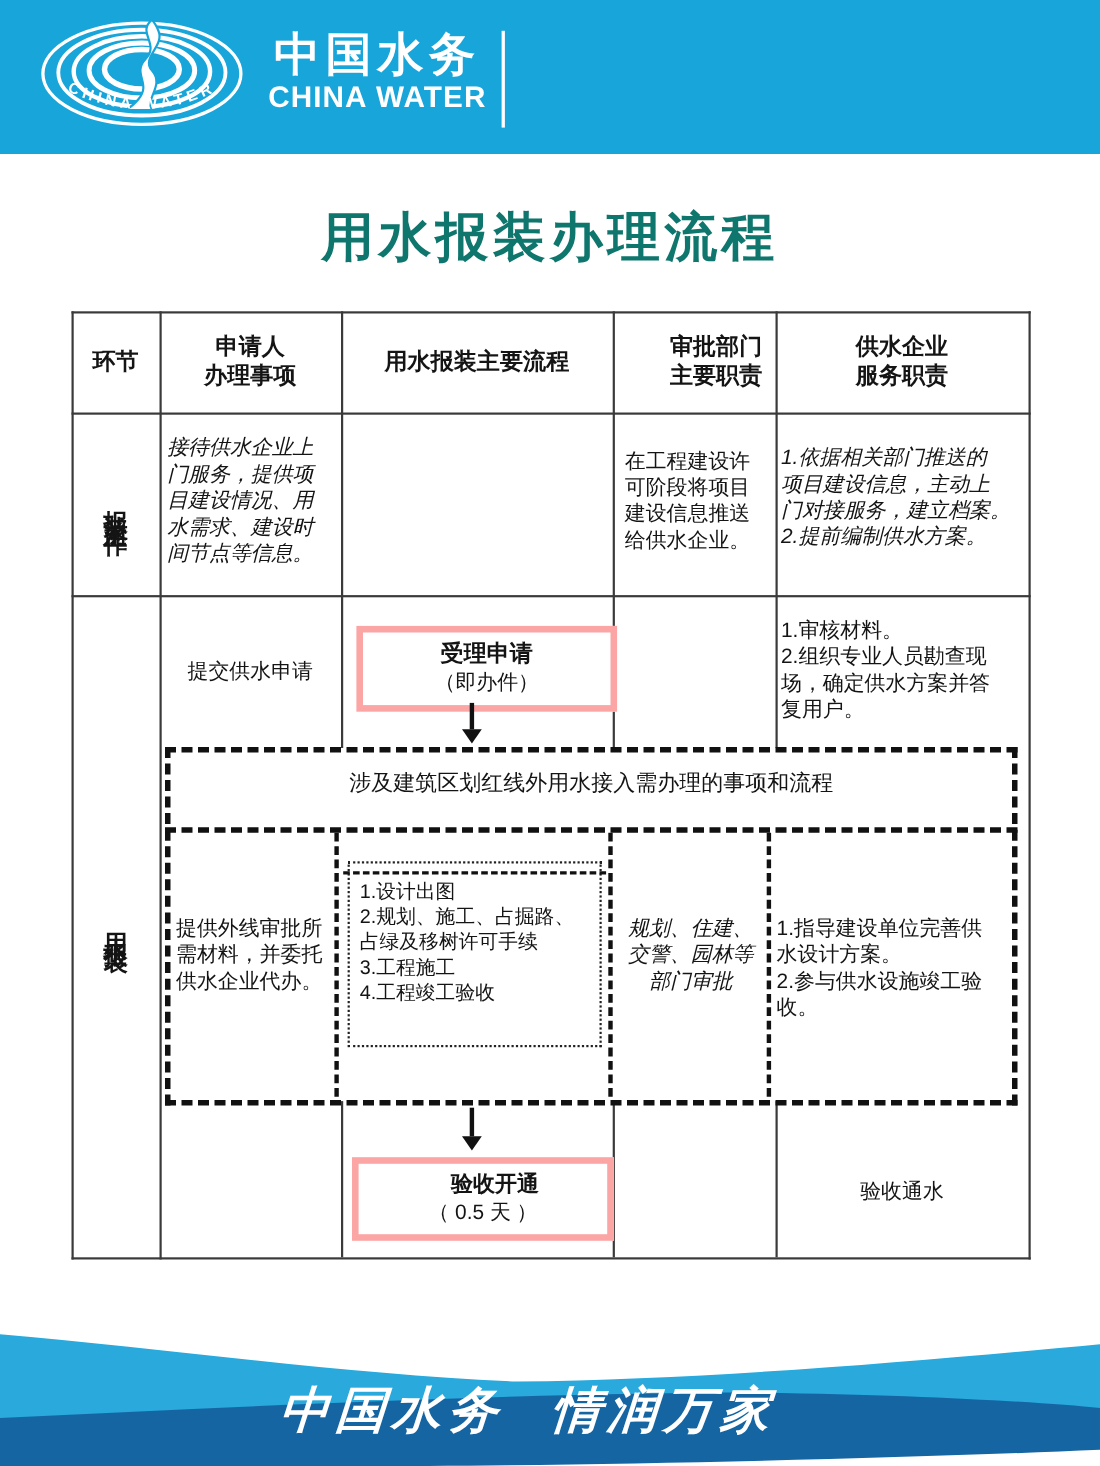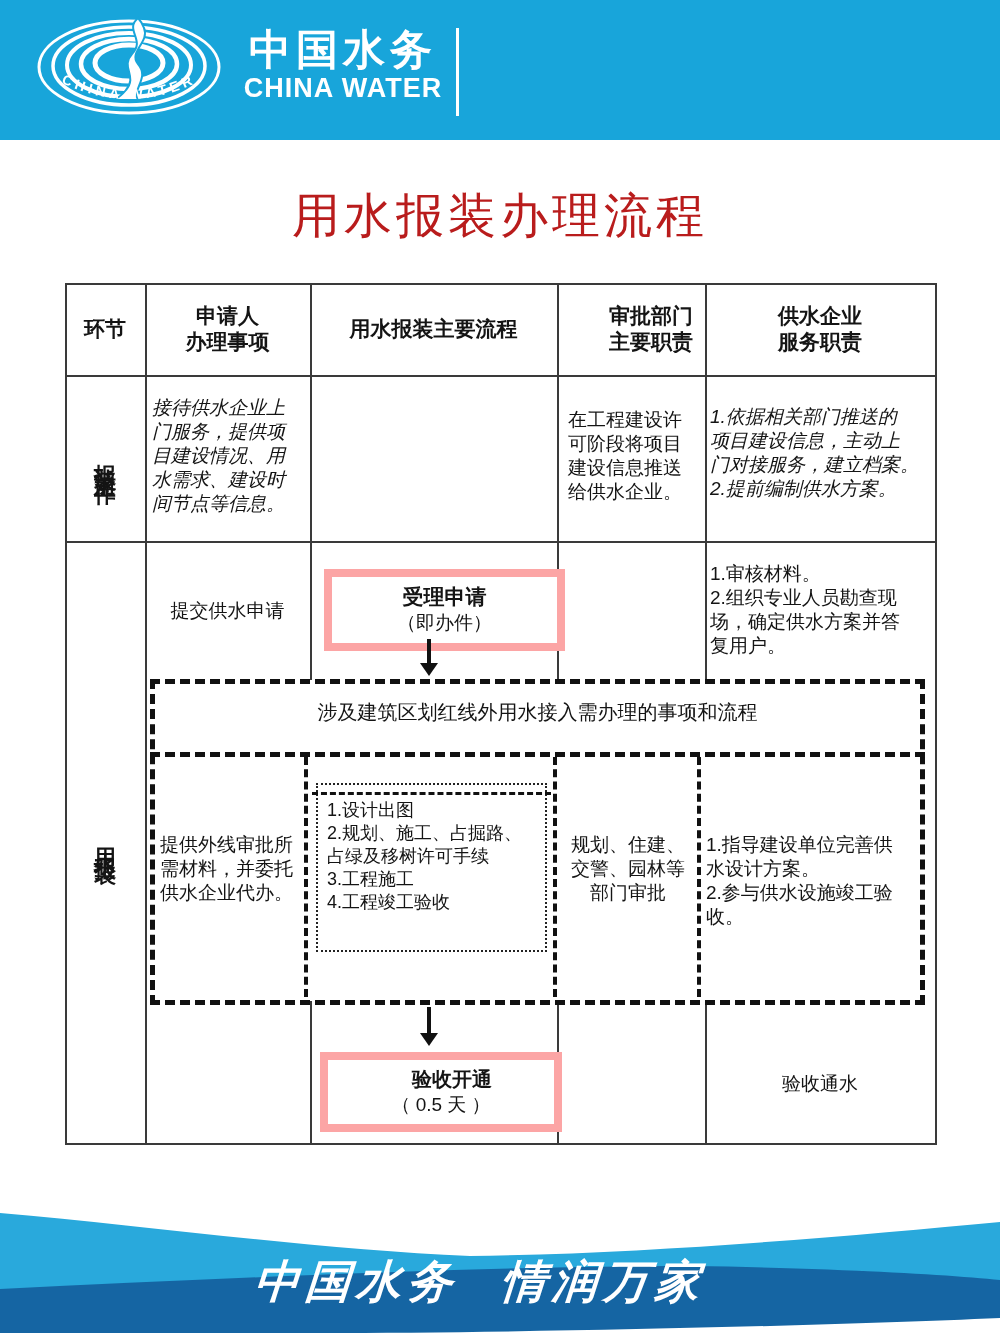--- a/index.html
+++ b/index.html
@@ -12,41 +12,41 @@
   .brand{position:absolute;left:243px;top:27px;width:200px;color:#fff;text-align:center;}
   .brand-cn{font-size:42px;font-weight:700;letter-spacing:5px;line-height:46px;white-space:nowrap;}
   .brand-en{font-size:27px;font-weight:700;letter-spacing:1px;line-height:30px;white-space:nowrap;}
   .header-divider{position:absolute;left:456px;top:28px;width:3px;height:88px;background:#fff;}
   .company{position:absolute;left:477px;top:24px;width:480px;color:#fff;}
   .company-cn{font-size:43px;font-weight:700;letter-spacing:2px;line-height:52px;white-space:nowrap;}
   .company-en{font-size:19px;font-weight:700;letter-spacing:0.6px;line-height:26px;margin-top:6px;white-space:nowrap;}
 
   
   .page-title{position:absolute;left:0;top:184px;width:1000px;text-align:center;
-              font-size:48px;font-weight:400;letter-spacing:4px;color:#b91c1c;}
+              font-size:48px;font-weight:700;letter-spacing:4px;color:#0f766e;}
 
   
   .hl{position:absolute;height:2px;background:#3a3a3a;}
   .vl{position:absolute;width:2px;background:#3a3a3a;}
 
   
   .dash-box{position:absolute;left:150px;top:679px;width:765px;height:316px;
             border:5px dashed #111;background:transparent;}
   .dash-mid{position:absolute;left:150px;top:752px;width:775px;height:0;border-top:5px dashed #111;}
   .dash-v{position:absolute;width:0;border-left:4px dashed #111;}
 
   
   .cell{position:absolute;white-space:pre-line;font-size:19px;line-height:24px;}
   .hdr{font-weight:700;font-size:21px;line-height:26px;display:flex;align-items:center;
        justify-content:center;text-align:center;white-space:pre-line;}
   .vlabel{writing-mode:vertical-rl;text-orientation:upright;font-weight:700;font-size:22px;
           letter-spacing:5px;}
   .stage-wrap{position:absolute;display:flex;align-items:center;justify-content:center;}
 
-  .flow-box{position:absolute;border:8px solid #fca5a5;background:#fff;display:flex;
+  .flow-box{position:absolute;border:6px solid #fca5a5;background:#fff;display:flex;
             flex-direction:column;align-items:center;justify-content:center;text-align:center;}
   .flow-box .bt{font-weight:700;font-size:21px;line-height:26px;}
   .flow-box .bs{font-size:19px;line-height:26px;}
 
   .dot-box{position:absolute;left:316px;top:783px;width:227px;height:165px;
            border:2px dotted #222;background:#fff;}
   .dot-box .dt{font-weight:700;font-size:20px;text-align:center;padding-top:8px;}
   .dot-box .dsep{border-top:3px dashed #111;margin:7px 0 4px -6px;width:239px;}
   .dot-box .di{font-size:18px;line-height:23px;padding:0 4px 0 9px;white-space:pre-line;}
 
@@ -165,21 +165,21 @@
 
     <div class="dot-box">
       <div class="dsep"></div>
       <div class="di">1.设计出图
 2.规划、施工、占掘路、
 占绿及移树许可手续
 3.工程施工
 4.工程竣工验收</div>
     </div>
 
-    <div class="cell" style="left:558px;top:833px;width:140px;text-align:center;">规划、住建、
+    <div class="cell" style="left:558px;top:833px;width:140px;text-align:center;font-style:italic;">规划、住建、
 交警、园林等
 部门审批</div>
     <div class="cell" style="left:706px;top:833px;width:224px;">1.指导建设单位完善供
 水设计方案。
 2.参与供水设施竣工验
 收。</div>
 
     <div class="arrow" style="left:419px;top:1007px;">
       <div class="stem" style="height:26px;"></div>
         <div class="head"></div>

